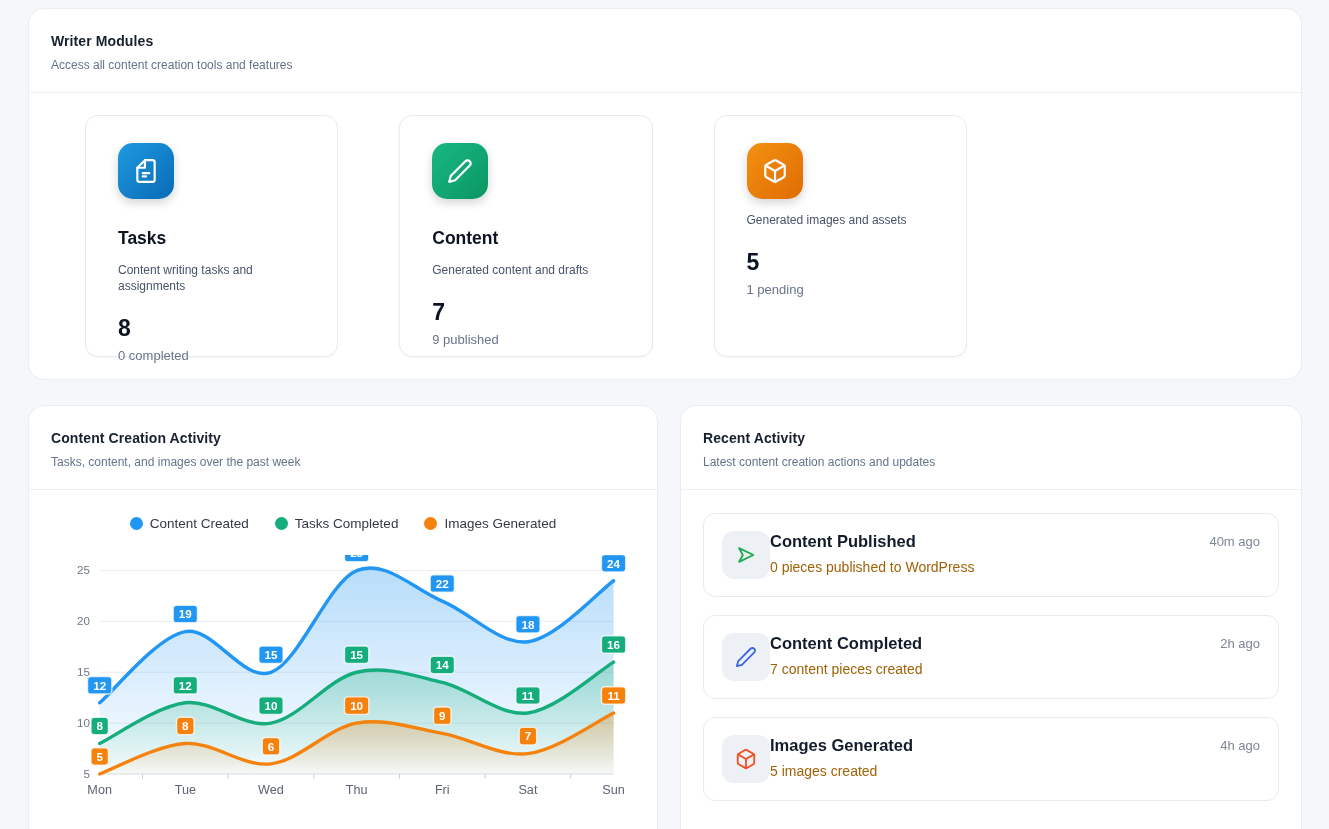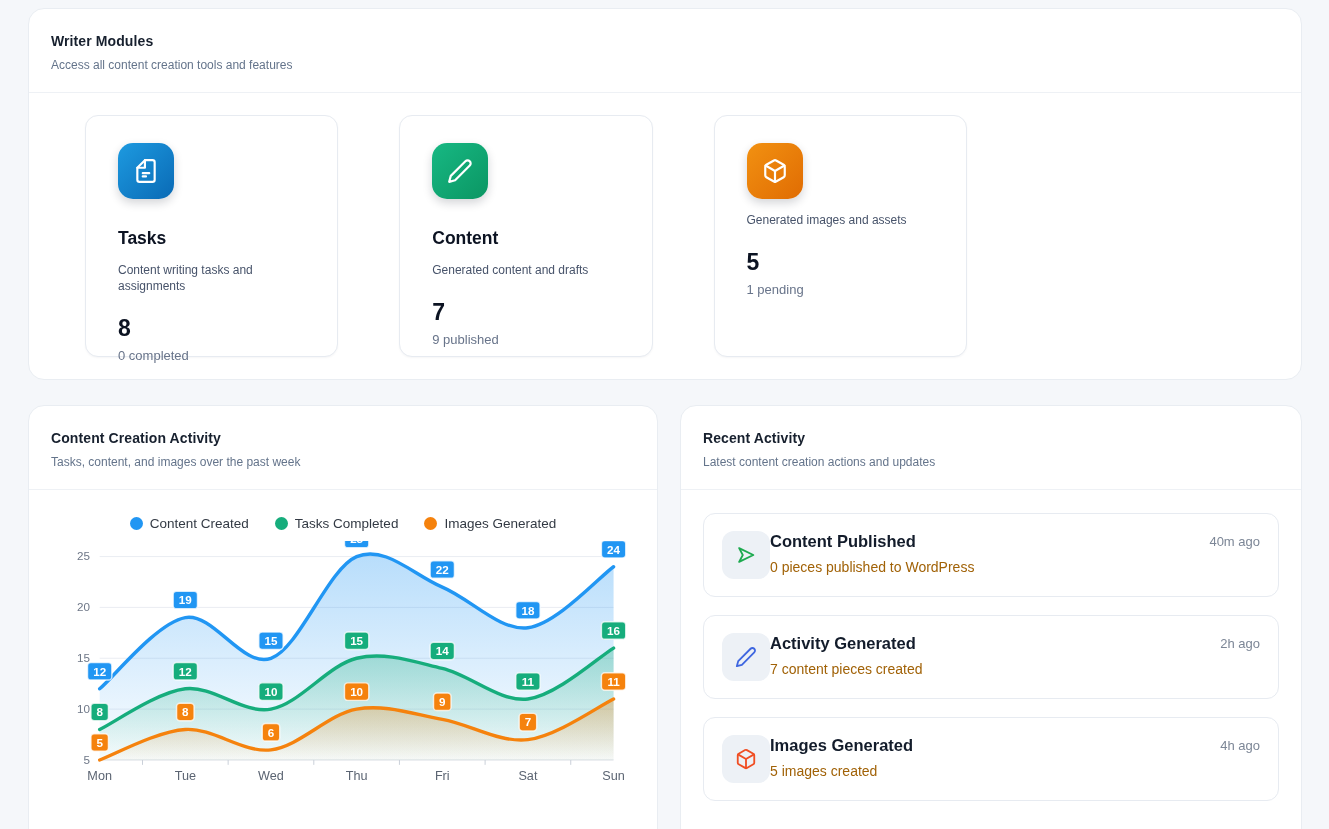--- a/index.html
+++ b/index.html
@@ -39,21 +39,21 @@
   .module-desc { font-size:12px; color:#47536a; margin-top:13px; line-height:1.35; }
   .module-count { font-size:23px; font-weight:700; margin-top:21px; color:#0c1322; }
   .module-sublabel { font-size:13px; color:#68748a; margin-top:6px; }
 
   
   .bottom-row { display:flex; gap:22px; align-items:flex-start; }
   .chart-panel { width:630px; height:480px; }
   .activity-panel { flex:1; height:480px; }
 
   .chart-body { padding:20px 22px 0 22px; }
-  .legend-row { display:flex; justify-content:center; gap:26px; margin:6px 0 10px 0; }
+  .legend-row { display:flex; justify-content:center; gap:26px; margin:6px 0 24px 0; }
   .legend-item { display:flex; align-items:center; gap:7px; cursor:pointer; }
   .legend-dot { width:13px; height:13px; border-radius:50%; }
   .legend-label { font-size:13.5px; color:#333a44; }
   .chart-svg { width:100%; height:auto; display:block; }
 
   .activity-list { padding:23px 22px; display:flex; flex-direction:column; gap:18px; }
   .activity-item {
     display:flex; align-items:flex-start;
     border:1px solid #e7ebf1; border-radius:12px; padding:17px 18px; background:#fff;
   }
@@ -254,21 +254,21 @@
         <div class="activity-time">40m ago</div>
       </div>
 
       <div class="activity-item">
         <div class="activity-icon" style="color: rgb(62, 102, 224);">
           <svg viewBox="0 0 24 24">
               <path d="M17 3a2.828 2.828 0 1 1 4 4L7.5 20.5 2 22l1.5-5.5L17 3z"></path>
             </svg>
         </div>
         <div class="activity-main">
-          <div class="activity-title">Activity Generated</div>
+          <div class="activity-title">Content Completed</div>
           <div class="activity-desc">7 content pieces created</div>
         </div>
         <div class="activity-time">2h ago</div>
       </div>
 
       <div class="activity-item">
         <div class="activity-icon" style="color: rgb(240, 78, 35);">
           <svg viewBox="0 0 24 24">
               <path d="M21 16V8a2 2 0 0 0-1-1.73l-7-4a2 2 0 0 0-2 0l-7 4A2 2 0 0 0 3 8v8a2 2 0 0 0 1 1.73l7 4a2 2 0 0 0 2 0l7-4A2 2 0 0 0 21 16z"></path>
               <polyline points="3.27 6.96 12 12.01 20.73 6.96"></polyline>

